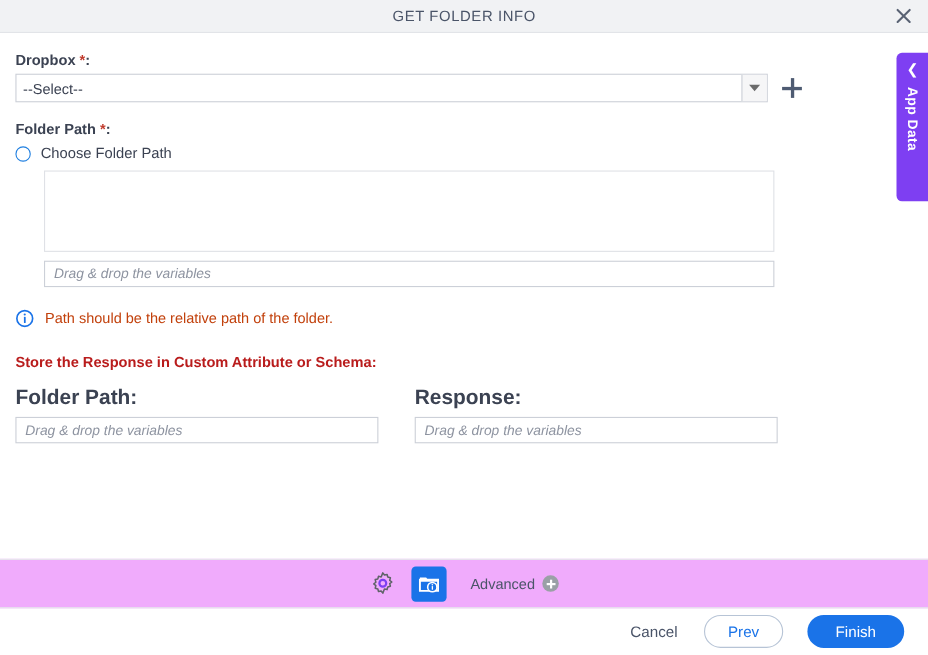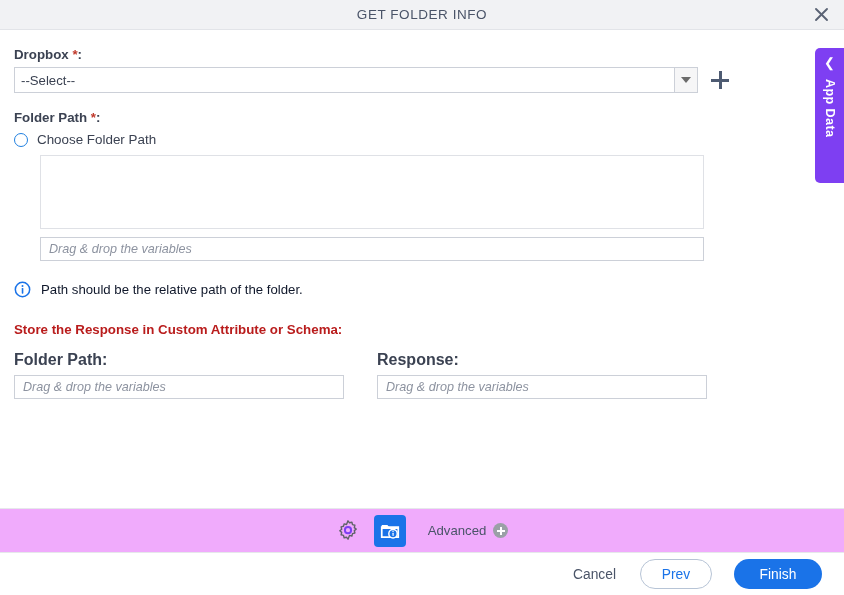--- a/index.html
+++ b/index.html
@@ -192,38 +192,38 @@
   }
 
   .note-row {
     display: flex;
     align-items: center;
     gap: 10px;
     margin-top: 20px;
   }
   .note-text {
     font-size: 13.2px;
-    color: #0f172a;
+    color: #c2410c;
   }
 
   .section-label {
     font-size: 13.3px;
     font-weight: bold;
     color: #b91c1c;
     margin-top: 24px;
   }
 
   .two-col {
     display: flex;
     margin-top: 14px;
   }
   .col-a { width: 363px; }
   .col-b { width: 330px; }
   .col-label {
-    font-size: 16px;
+    font-size: 19px;
     font-weight: bold;
     color: #3b4252;
     margin-bottom: 6px;
   }
   .col-input {
     height: 24px;
     border: 1px solid #ccd0d8;
     background: #fff;
     box-sizing: border-box;
     display: flex;

